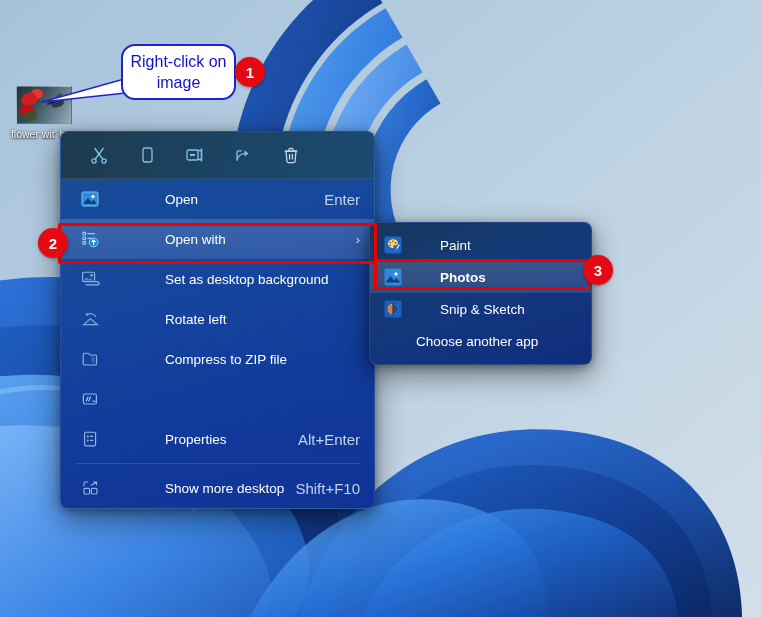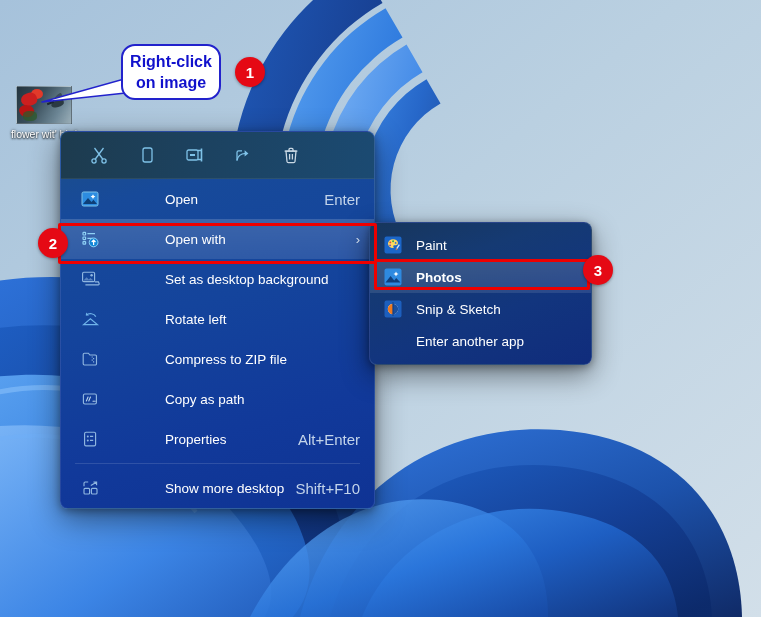--- a/index.html
+++ b/index.html
@@ -120,20 +120,21 @@
     background: linear-gradient(160deg, #17365c 0%, #153a73 30%, #12357e 62%, #102c7c 100%);
     box-shadow: 0 10px 28px rgba(0,0,0,0.45), 0 2px 8px rgba(0,0,0,0.35);
     border: 1px solid rgba(255,255,255,0.10);
   }
   .sm-item {
     height: 32px;
     display: flex; align-items: center;
     padding: 0 12px 0 13px;
     color: #ffffff;
     font-size: 13.5px;
+    gap: 24px;
   }
   .sm-item .sm-icon {
     width: 20px; height: 20px;
     margin-right: 13px;
     flex: 0 0 20px;
     display:flex; align-items:center; justify-content:center;
   }
   .sm-item.selected {
     background: linear-gradient(180deg, rgba(255,255,255,0.15) 0%, rgba(255,255,255,0.10) 100%);
     font-weight: bold;
@@ -161,27 +162,27 @@
     display: flex; align-items: center; justify-content: center;
     box-shadow: 0 1px 3px rgba(0,0,0,0.35);
   }
   #badge-1 { left: 235px; top: 57px; }
   #badge-2 { left: 38px;  top: 228px; }
   #badge-3 { left: 583px; top: 255px; }
 
   #callout {
     position: absolute;
     left: 121px; top: 44px;
-    width: 100px; height: 56px;
+    width: 115px; height: 56px;
     border: 2px solid #2222cc;
     border-radius: 14px;
     background: #ffffff;
     color: #1111cc;
     font-size: 16px;
-    font-weight: bold;
+    font-weight: normal;
     line-height: 21px;
     display: flex; align-items: center; justify-content: center;
     text-align: center;
     padding: 2px 4px;
   }
   #callout-tail { position: absolute; left: 40px; top: 70px; width: 95px; height: 45px; pointer-events: none; }
 </style>
 </head>
 <body>
 
@@ -374,21 +375,20 @@
 
     <div class="cm-item">
       <span class="mi-icon">
         <svg width="19" height="18" viewBox="0 0 19 18" fill="none" stroke="#8fb6e0" stroke-width="1.15">
           <rect x="2.4" y="4" width="13" height="10" rx="1.4"></rect>
           <path d="M5.2 11.4 L7.2 6.6 M7.6 11.4 L9.6 6.6" stroke="#bcd6ee"></path>
           <circle cx="12.2" cy="11.2" r="0.7" fill="#bcd6ee" stroke="none"></circle>
           <circle cx="13.9" cy="11.2" r="0.7" fill="#bcd6ee" stroke="none"></circle>
         </svg>
       </span>
-      <span class="mi-label">Copy as path</span>
     </div>
 
     <div class="cm-item">
       <span class="mi-icon">
         <svg width="19" height="18" viewBox="0 0 19 18" fill="none" stroke="#8fb6e0" stroke-width="1.15">
           <rect x="3.6" y="2.2" width="11" height="13.6" rx="1.4"></rect>
           <circle cx="6.8" cy="6.4" r="1" fill="#8fb6e0" stroke="none"></circle>
           <line x1="9" y1="6.4" x2="12.2" y2="6.4"></line>
           <circle cx="6.8" cy="10.4" r="1" fill="#8fb6e0" stroke="none"></circle>
           <line x1="9" y1="10.4" x2="12.2" y2="10.4"></line>
@@ -450,21 +450,21 @@
           <path d="M9 3.8 a5.2 5.2 0 0 1 0 10.4 Z" fill="#1b4f9e"></path>
           <path d="M9 3.8 a5.2 5.2 0 0 0 0 10.4 Z" fill="#ef7a1f"></path>
           <rect x="8.4" y="2.2" width="1.2" height="13.6" rx="0.4" fill="#0f3d86"></rect>
         </svg>
       </span>
       <span class="sm-label">Snip &amp; Sketch</span>
     </div>
 
 
     <div class="sm-item noicon">
-      <span class="sm-label">Enter another app</span>
+      <span class="sm-label">Choose another app</span>
     </div>
   </div>
 
   <div class="hl-box" id="hl-openwith"></div>
   <div class="hl-box" id="hl-photos"></div>
 
   <svg id="callout-tail" viewBox="0 0 95 45">
     <path d="M95 6 L2 32 L95 22 Z" fill="#ffffff" stroke="#2222cc" stroke-width="1.4" stroke-linejoin="round"></path>
   </svg>
 

